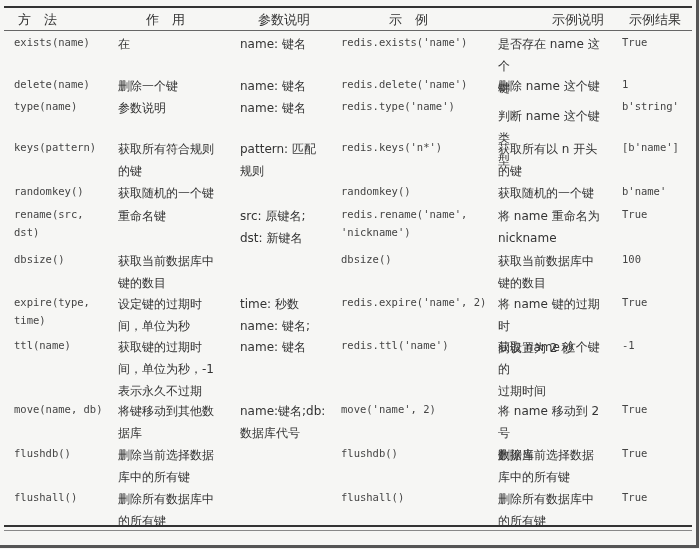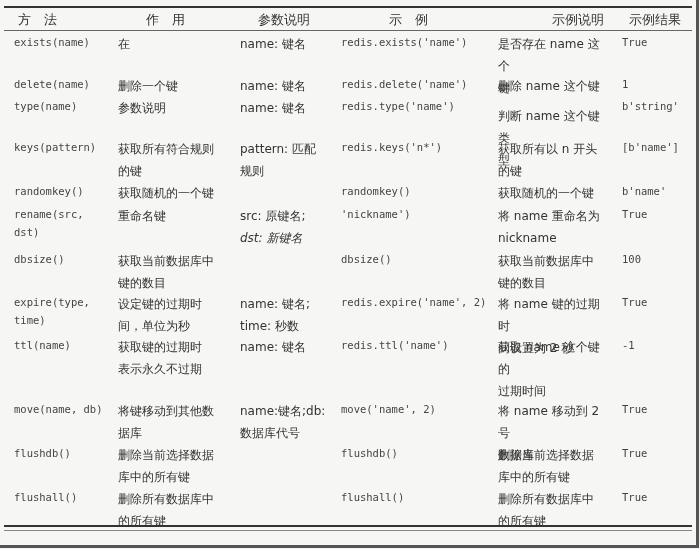--- a/index.html
+++ b/index.html
@@ -164,23 +164,24 @@
       <div class="row" style="top: 205px;">
         <div class="c c0 mono">
           <div>rename(src,</div>
           <div>dst)</div>
         </div>
         <div class="c c1 cjk">
           <div style="line-height: 22px;">重命名键</div>
         </div>
         <div class="c c2 cjk">
           <div style="line-height: 22px;">src: 原键名;</div>
-          <div style="line-height: 22px; font-style: italic;">dst: 新键名</div>
-        </div>
-        <div class="c c3 mono">
+          <div style="line-height: 22px;">dst: 新键名</div>
+        </div>
+        <div class="c c3 mono">
+          <div>redis.rename('name',</div>
           <div>'nickname')</div>
         </div>
         <div class="c c4 cjk">
           <div style="line-height: 22px;">将 name 重命名为</div>
           <div style="line-height: 22px;">nickname</div>
         </div>
         <div class="c c5 mono">
           <div>True</div>
         </div>
       </div>
@@ -209,40 +210,41 @@
       <div class="row" style="top: 293px;">
         <div class="c c0 mono">
           <div>expire(type,</div>
           <div>time)</div>
         </div>
         <div class="c c1 cjk">
           <div style="line-height: 22px;">设定键的过期时</div>
           <div style="line-height: 22px;">间，单位为秒</div>
         </div>
         <div class="c c2 cjk">
+          <div style="line-height: 22px;">time: 秒数</div>
           <div style="line-height: 22px;">name: 键名;</div>
-          <div style="line-height: 22px;">time: 秒数</div>
         </div>
         <div class="c c3 mono">
           <div>redis.expire('name', 2)</div>
         </div>
         <div class="c c4 cjk">
           <div style="line-height: 22px;">将 name 键的过期时</div>
           <div style="line-height: 22px;">间设置为 2 秒</div>
         </div>
         <div class="c c5 mono">
           <div>True</div>
         </div>
       </div>
       <div class="row" style="top: 336px;">
         <div class="c c0 mono">
           <div>ttl(name)</div>
         </div>
         <div class="c c1 cjk">
           <div style="line-height: 22px;">获取键的过期时</div>
+          <div style="line-height: 22px;">间，单位为秒，-1</div>
           <div style="line-height: 22px;">表示永久不过期</div>
         </div>
         <div class="c c2 cjk">
           <div style="line-height: 22px;">name: 键名</div>
         </div>
         <div class="c c3 mono">
           <div>redis.ttl('name')</div>
         </div>
         <div class="c c4 cjk">
           <div style="line-height: 22px;">获取 name 这个键的</div>

